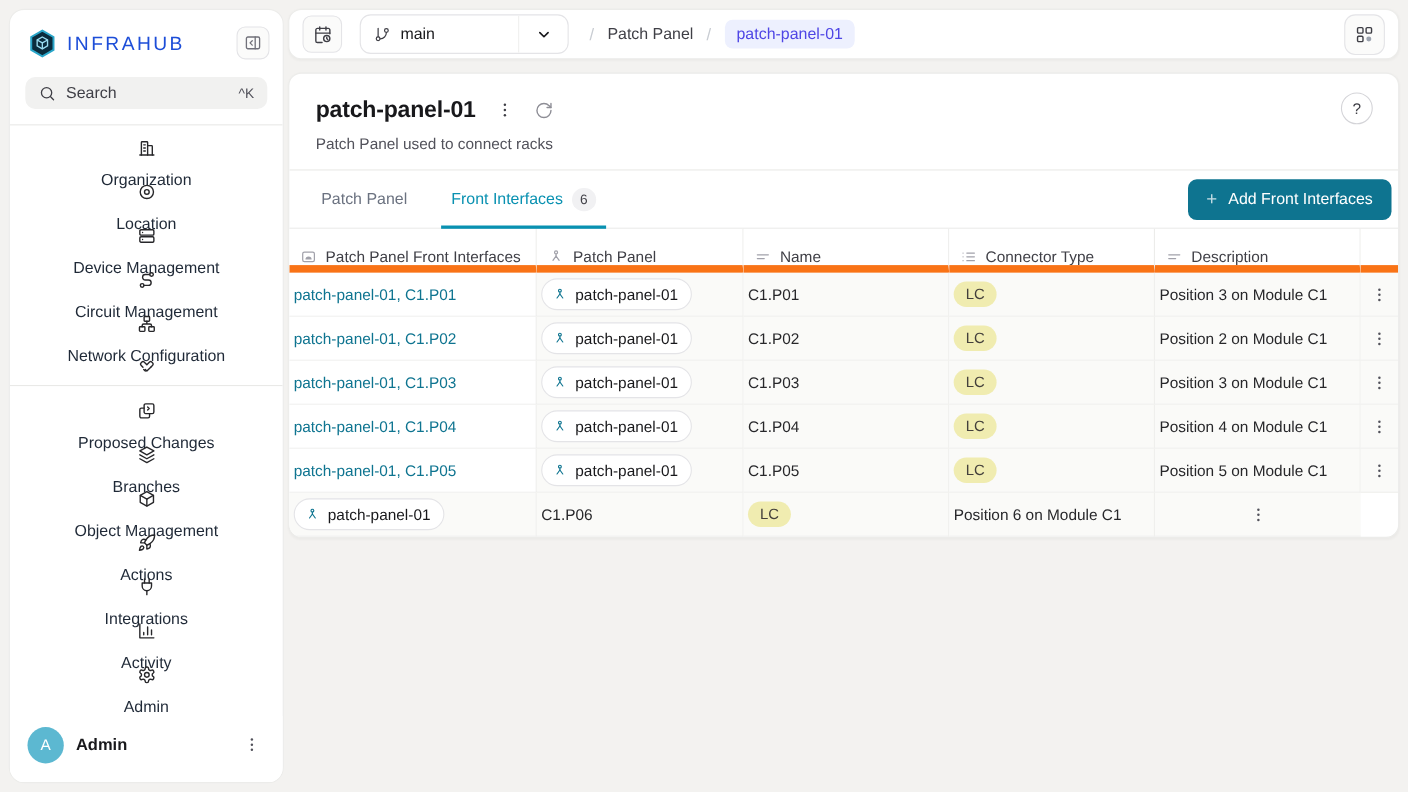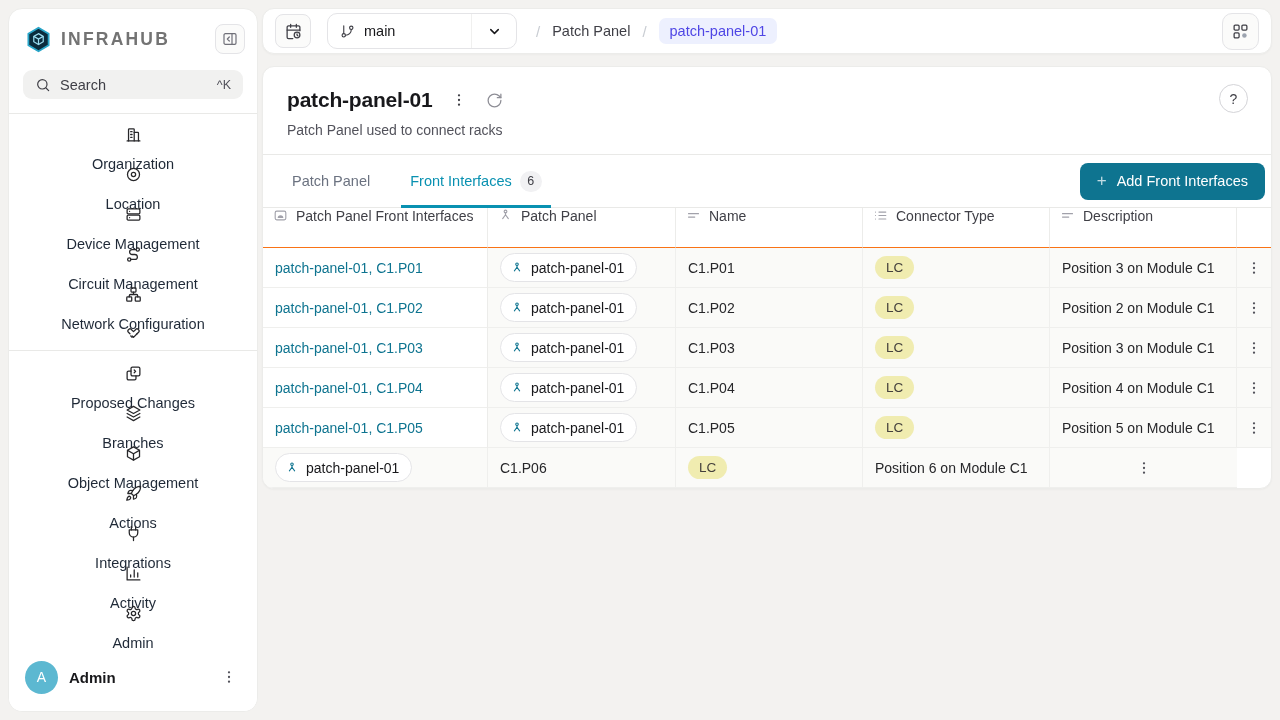--- a/index.html
+++ b/index.html
@@ -7,21 +7,21 @@
     font-family:"Liberation Sans","DejaVu Sans",sans-serif;
     background:#F3F2F0; color:#18181B; }
   .card { background:#fff; border:1px solid #ECECEA; box-shadow:0 1px 2px rgba(0,0,0,.03); }
 
   
   .sidebar { position:absolute; left:8px; top:8px; width:250px; height:704px;
     border-radius:14px; background:#fff; border:1px solid #ECECEA; overflow:hidden; }
   .sidebar-header { display:flex; align-items:center; justify-content:space-between;
     padding:15px 12px 10px 16px; }
   .brand { display:flex; align-items:center; gap:9px; cursor:pointer; }
-  .brand-text { font-size:17.5px; font-weight:700; letter-spacing:2.2px; color:#737373; }
+  .brand-text { font-size:17.5px; font-weight:400; letter-spacing:2.2px; color:#1d4ed8; }
   .collapse-btn { width:30px; height:30px; border:1px solid #E4E4E7; border-radius:8px;
     background:#FBFBFA; color:#71717A; display:flex; align-items:center; justify-content:center; cursor:pointer; }
   .collapse-btn svg { width:16px; height:16px; }
   .search-box { margin:6px 14px 14px; background:#F1F1F0; border-radius:9px; height:29px;
     display:flex; align-items:center; gap:9px; padding:0 12px; cursor:pointer; }
   .search-box svg { width:16px; height:16px; color:#3F3F46; }
   .search-text { font-size:14.5px; color:#3F3F46; flex:1; }
   .search-shortcut { font-size:12.5px; color:#52525B; }
   .sb-divider { height:1px; background:#E9E9E7; }
   .menu { padding:0 8px; }
@@ -84,26 +84,26 @@
     background:var(--tab-active,#0991B1); }
   .tab-count { background:#F1F1F3; color:#3F3F46; border-radius:999px; min-width:22px; height:21px;
     display:flex; align-items:center; justify-content:center; font-size:12.5px; padding:0 6px; font-weight:400; }
   .add-btn { margin-left:auto; margin-right:6px; height:37px; padding:0 17px; border-radius:8px;
     background:var(--accent,#0E7490); color:#fff; font-size:14.5px; font-weight:500; border:none;
     display:flex; align-items:center; gap:10px; cursor:pointer; font-family:inherit; }
   .add-plus { font-size:17px; opacity:.75; font-weight:400; }
 
   
   .table { display:grid; grid-template-columns:225px 188px 187px 187px 187px minmax(0,1fr); }
-  .th { height:40px; display:flex; align-items:flex-start; gap:8px; padding:0 10px;
+  .th { height:40px; display:flex; align-items:flex-end; gap:8px; padding:0 10px;
     font-size:14px; color:#3F3F46; background:#fff;
-    border-right:1px solid #ECECEA; border-bottom:1px solid #f97316; white-space:nowrap; overflow:hidden; }
+    border-right:1px solid #ECECEA; border-bottom:7px solid #f97316; white-space:nowrap; overflow:hidden; }
   .th svg { width:15px; height:15px; color:#A1A1AA; flex:none; }
   .th:nth-child(6n) { border-right:none; }
-  .td { height:40px; display:flex; align-items:center; padding:0 12px; font-size:14px; color:#27272A;
+  .td { height:40px; display:flex; align-items:center; padding:0 4px; font-size:14px; color:#27272A;
     background:#FAFAF8; border-right:1px solid #EFEFED; border-bottom:1px solid #EFEFED;
     white-space:nowrap; overflow:hidden; }
   .td.c-display { background:#fff; border-right:1px solid #ECECEA; }
   .td.c-actions { border-right:none; justify-content:center; padding:0; }
   .row-link { color:var(--link,#0E7490); text-decoration:none; cursor:pointer; }
   .rel-pill { display:inline-flex; align-items:center; gap:7px; height:29px; padding:0 12px 0 9px;
     border:1px solid #E4E4E7; border-radius:999px; background:#fff; color:#18181B; cursor:pointer; }
   .rel-pill svg { width:14px; height:14px; color:var(--accent,#0E7490); }
   .badge-lc { background:var(--connector-badge-bg,#F0ECB0); color:var(--connector-badge-text,#44403C);
     border-radius:999px; padding:4px 11px; font-size:13.5px; }

